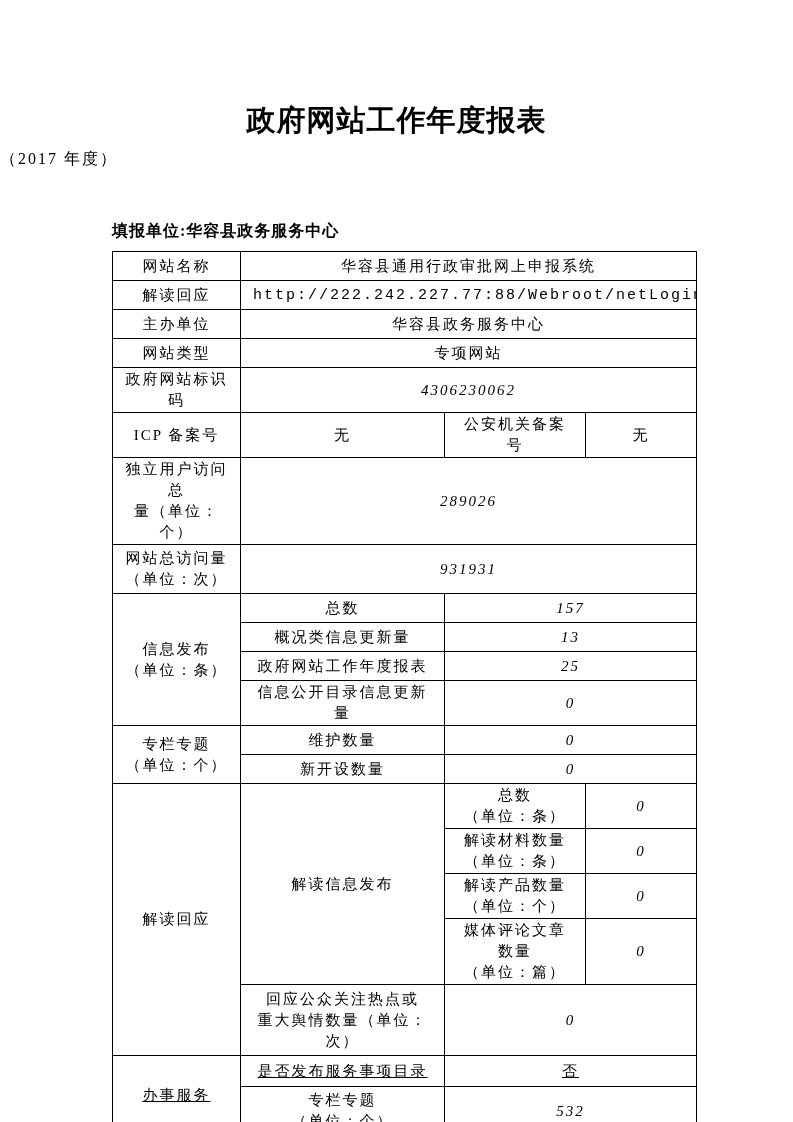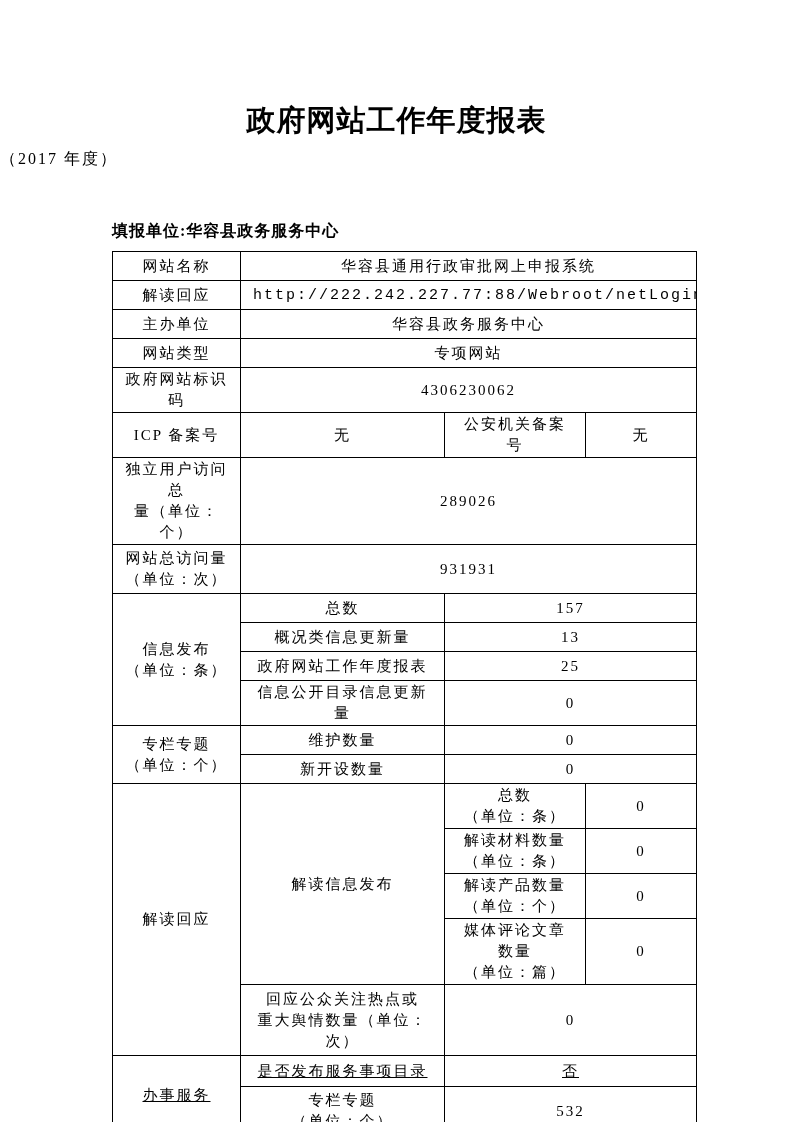--- a/index.html
+++ b/index.html
@@ -53,20 +53,21 @@
     overflow:hidden;
   }
   td.url{
     font-family:"Liberation Mono","DejaVu Sans Mono",monospace;
     font-size:14px;
     letter-spacing:0;
   }
   td.num{
     font-size:16px;
     letter-spacing:2px;
+    font-style:italic;
   }
   tr.h28 td{height:26px;}
   tr.h47 td{height:46px;}
   tr.h44 td{height:42px;}
   tr.h70 td{height:68px;margin-left:28px;}
   tr.h30 td{height:28px;text-decoration:underline;}
   tr.h48 td{height:46px;}
   .footer{
     margin-top:26px;
     text-align:center;

